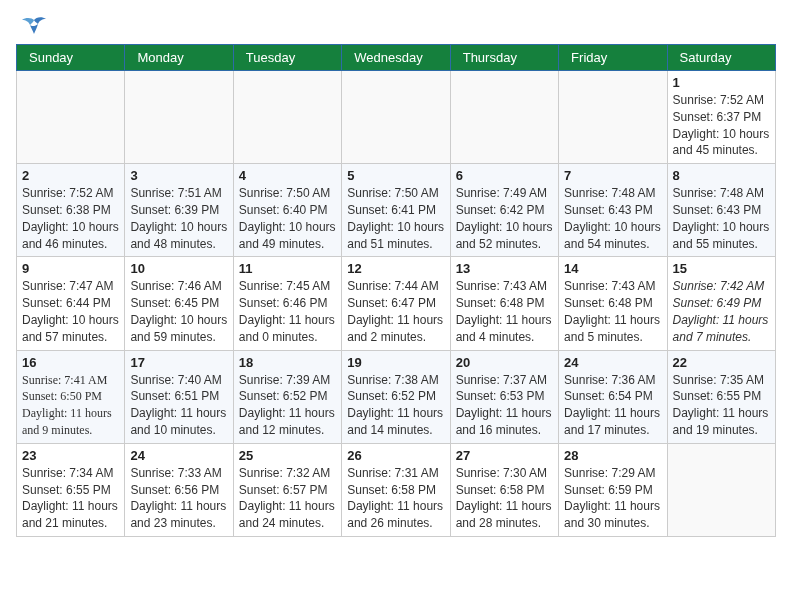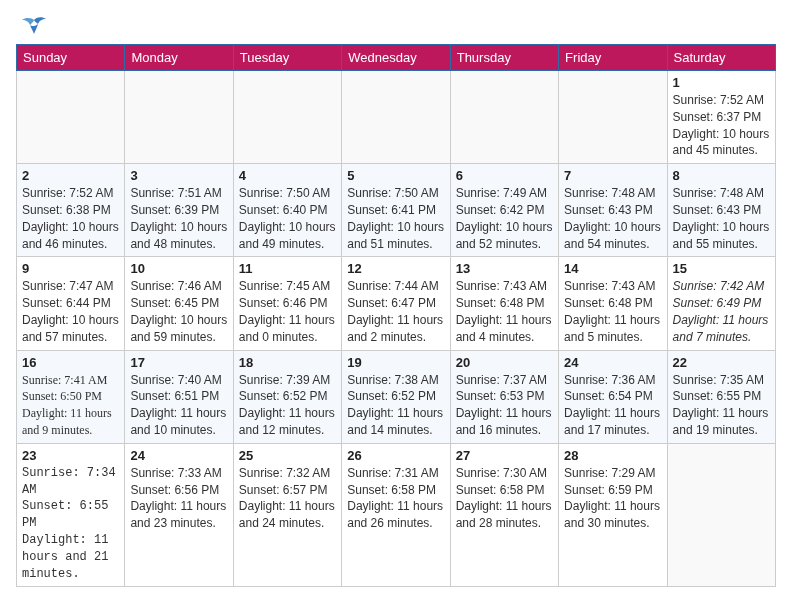--- a/index.html
+++ b/index.html
@@ -39,24 +39,24 @@
     .subtitle {
       font-size: 15px;
       color: #555;
     }
     .calendar {
       width: 100%;
       border-collapse: collapse;
       border: 1px solid #ccc;
     }
     .calendar th {
-      background: #be185d;
+      background: #15803d;
       color: #fff;
       font-size: 13px;
-      padding: 5px 6px;
+      padding: 5px 12px;
       text-align: left;
       border: 1px solid #2d6aa8;
       font-weight: normal;
     }
     .calendar td {
       vertical-align: top;
       border: 1px solid #ccc;
       padding: 4px 5px;
       width: 108px;
       min-height: 80px;
@@ -273,21 +273,21 @@
         <td>
           <span class="day-num">22</span>
           <div class="day-info" style="white-space: pre-line;">Sunrise: 7:35 AM
 Sunset: 6:55 PM
 Daylight: 11 hours and 19 minutes.</div>
         </td>
       </tr>
       <tr>
         <td>
           <span class="day-num">23</span>
-          <div class="day-info" style="white-space: pre-line; font-family: Liberation Mono, monospace;">Sunrise: 7:34 AM
+          <div class="day-info" style="white-space: pre-line;">Sunrise: 7:34 AM
 Sunset: 6:55 PM
 Daylight: 11 hours and 21 minutes.</div>
         </td>
         <td>
           <span class="day-num">24</span>
           <div class="day-info" style="white-space: pre-line;">Sunrise: 7:33 AM
 Sunset: 6:56 PM
 Daylight: 11 hours and 23 minutes.</div>
         </td>
         <td>

